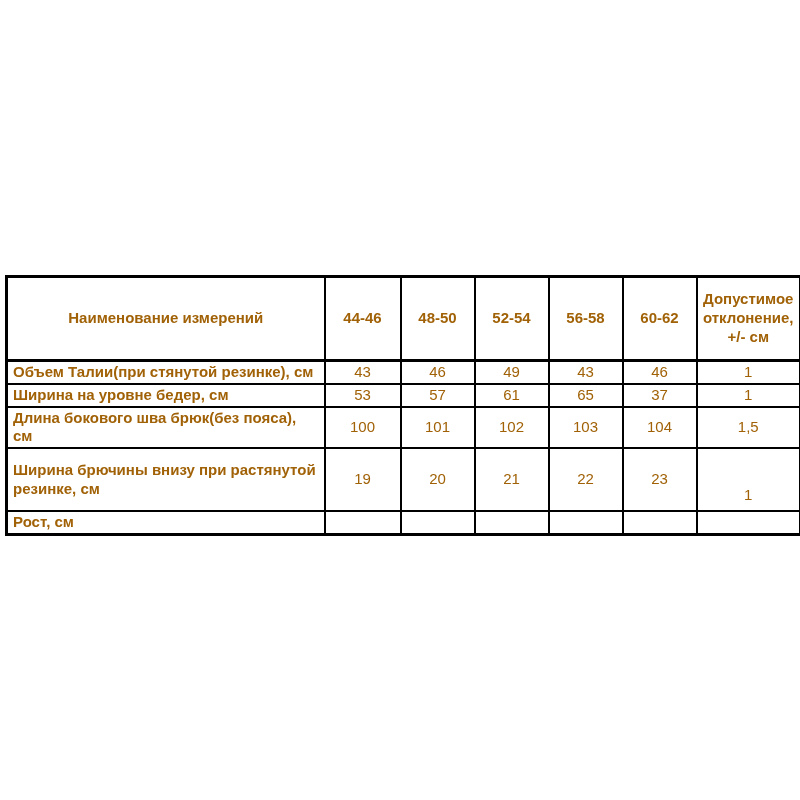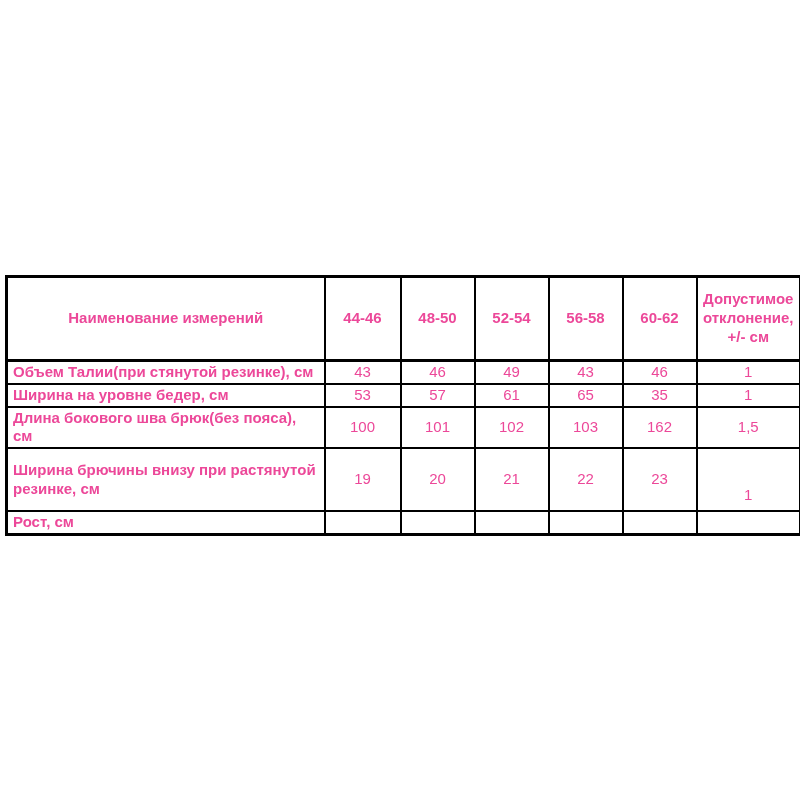--- a/index.html
+++ b/index.html
@@ -17,21 +17,21 @@
     border-collapse: collapse;
     table-layout: fixed;
     border: 3px solid #000000;
     background: #ffffff;
   }
   .size-table td, .size-table th {
     border: 2px solid #000000;
     overflow: hidden;
     font-size: 15px;
     line-height: 1.25;
-    color: #ec4899;
+    color: #a16207;
   }
   .size-table th {
     font-weight: bold;
     text-align: center;
     vertical-align: middle;
     border-bottom-width: 3px;
     padding: 2px 3px;
   }
   .size-table td.lbl {
     font-weight: bold;
@@ -92,30 +92,30 @@
         <td class="num">43</td>
         <td class="num">46</td>
         <td class="num">1</td>
       </tr>
       <tr class="h-std">
         <td class="lbl">Ширина на уровне бедер, см</td>
         <td class="num">53</td>
         <td class="num">57</td>
         <td class="num">61</td>
         <td class="num">65</td>
-        <td class="num">35</td>
+        <td class="num">37</td>
         <td class="num">1</td>
       </tr>
       <tr class="h-std">
         <td class="lbl">Длина бокового шва брюк(без пояса), см</td>
         <td class="num">100</td>
         <td class="num">101</td>
         <td class="num">102</td>
         <td class="num">103</td>
-        <td class="num">162</td>
+        <td class="num">104</td>
         <td class="num">1,5</td>
       </tr>
       <tr class="h-tall">
         <td class="lbl">Ширина брючины внизу при растянутой резинке, см</td>
         <td class="num">19</td>
         <td class="num">20</td>
         <td class="num">21</td>
         <td class="num">22</td>
         <td class="num">23</td>
         <td class="num bottom1">1</td>

